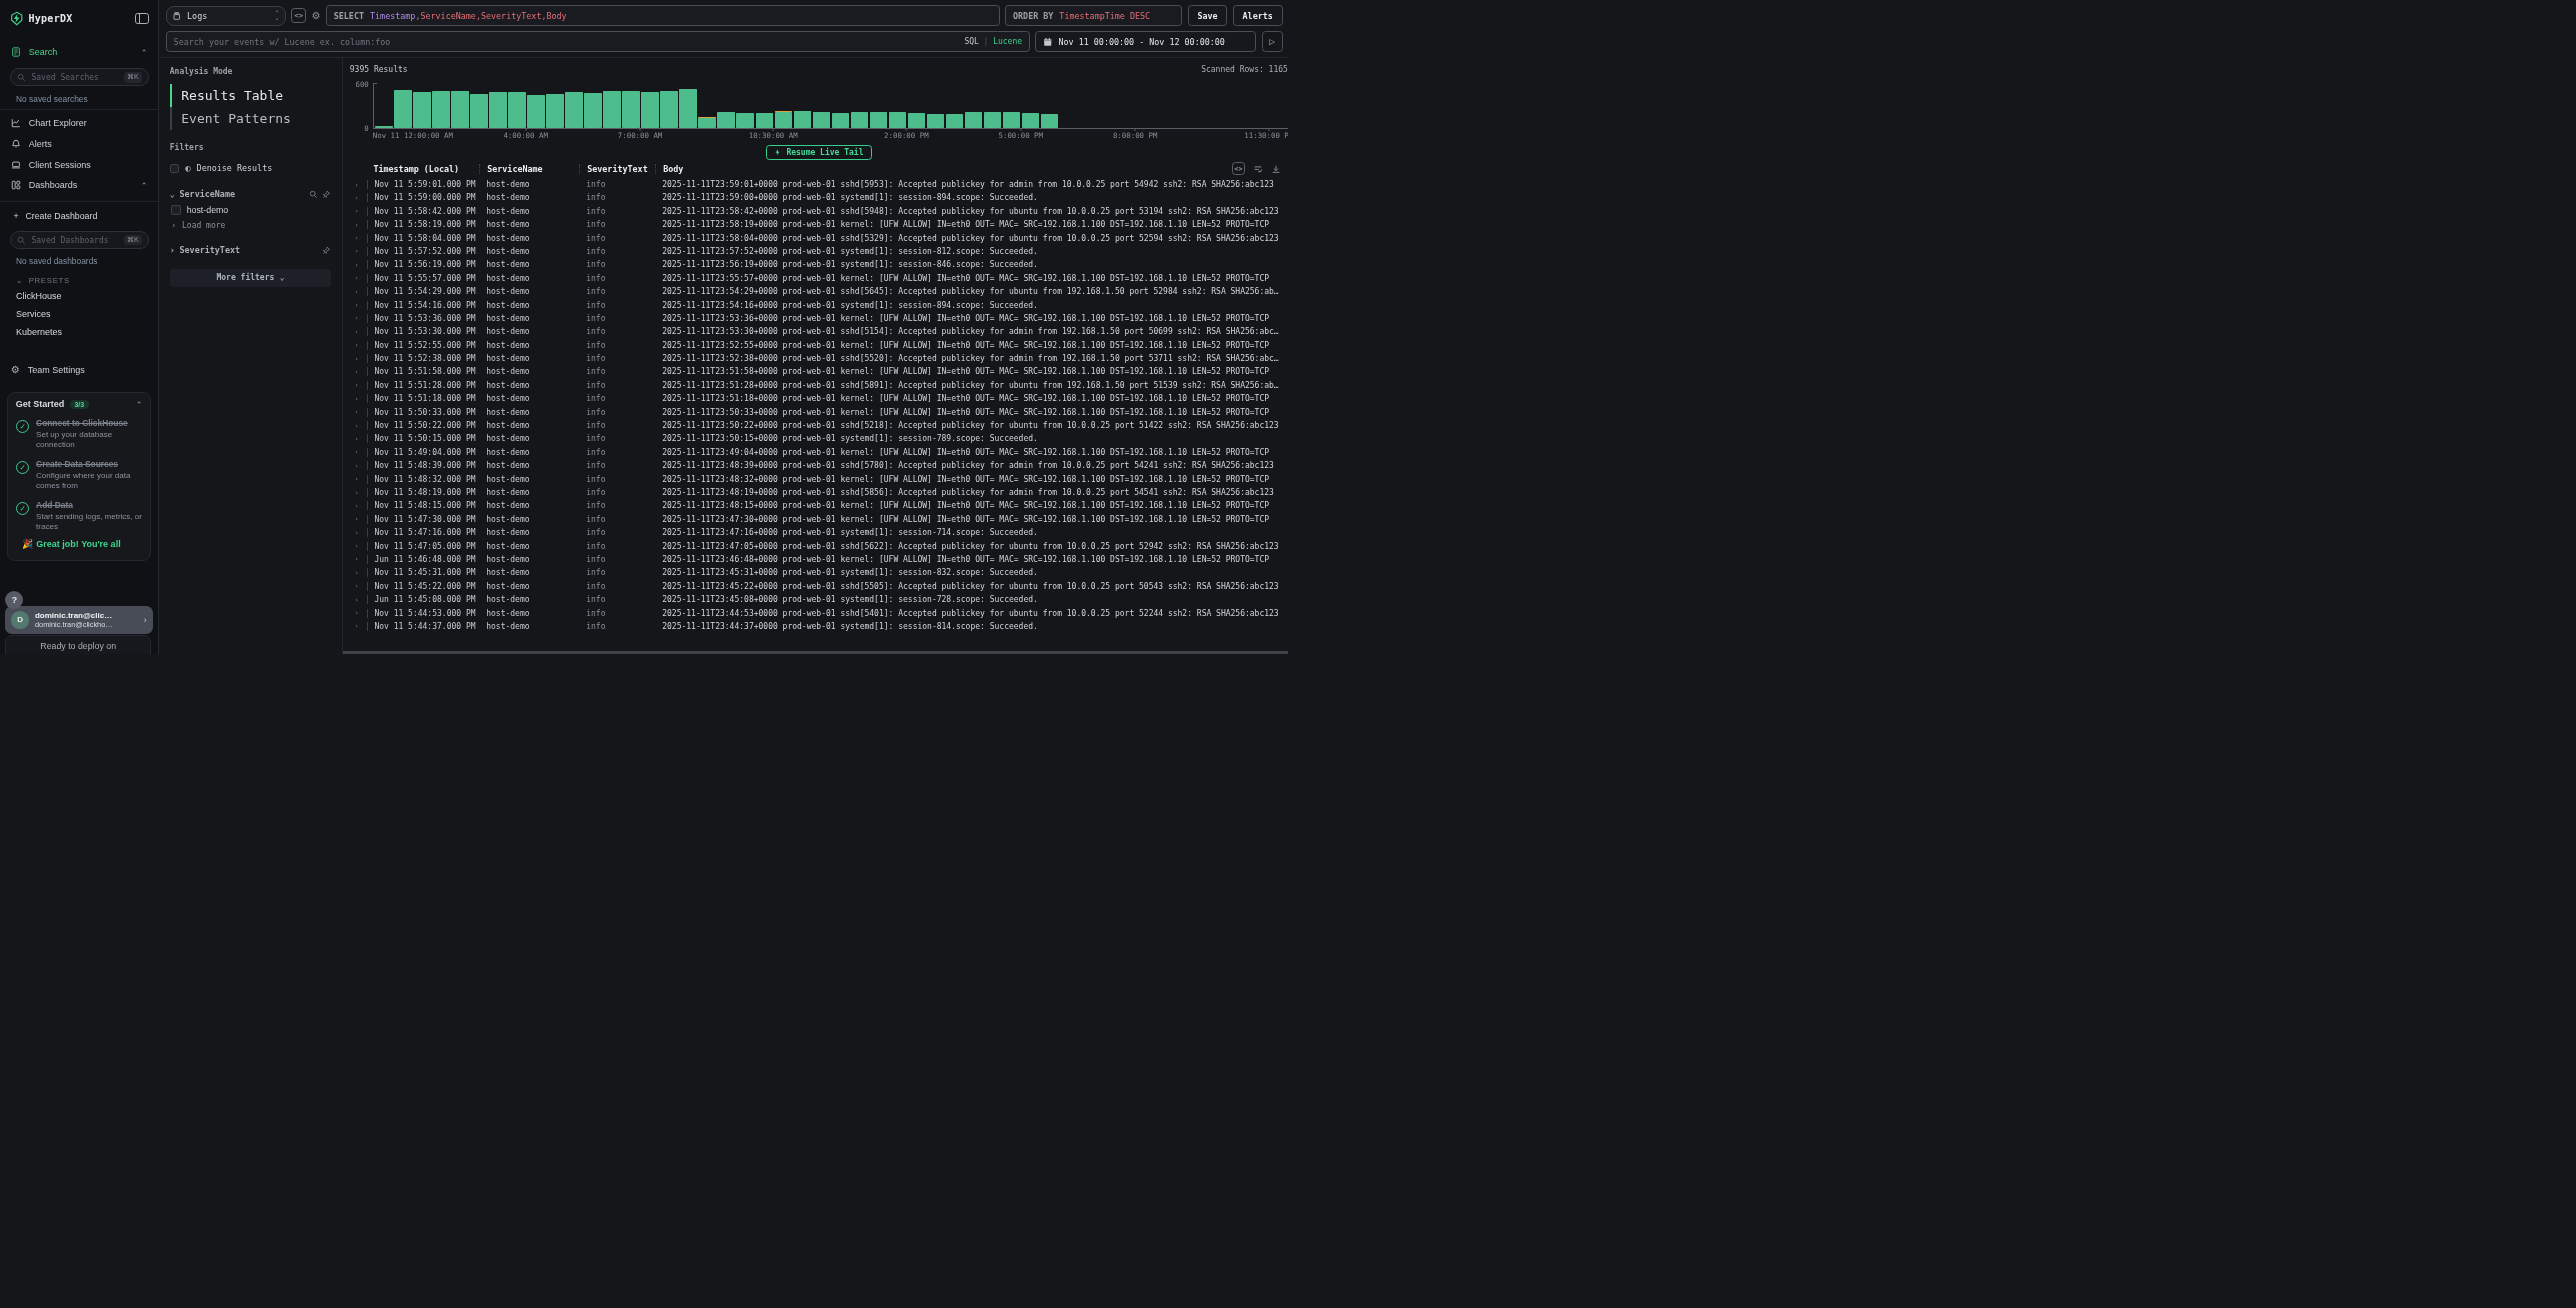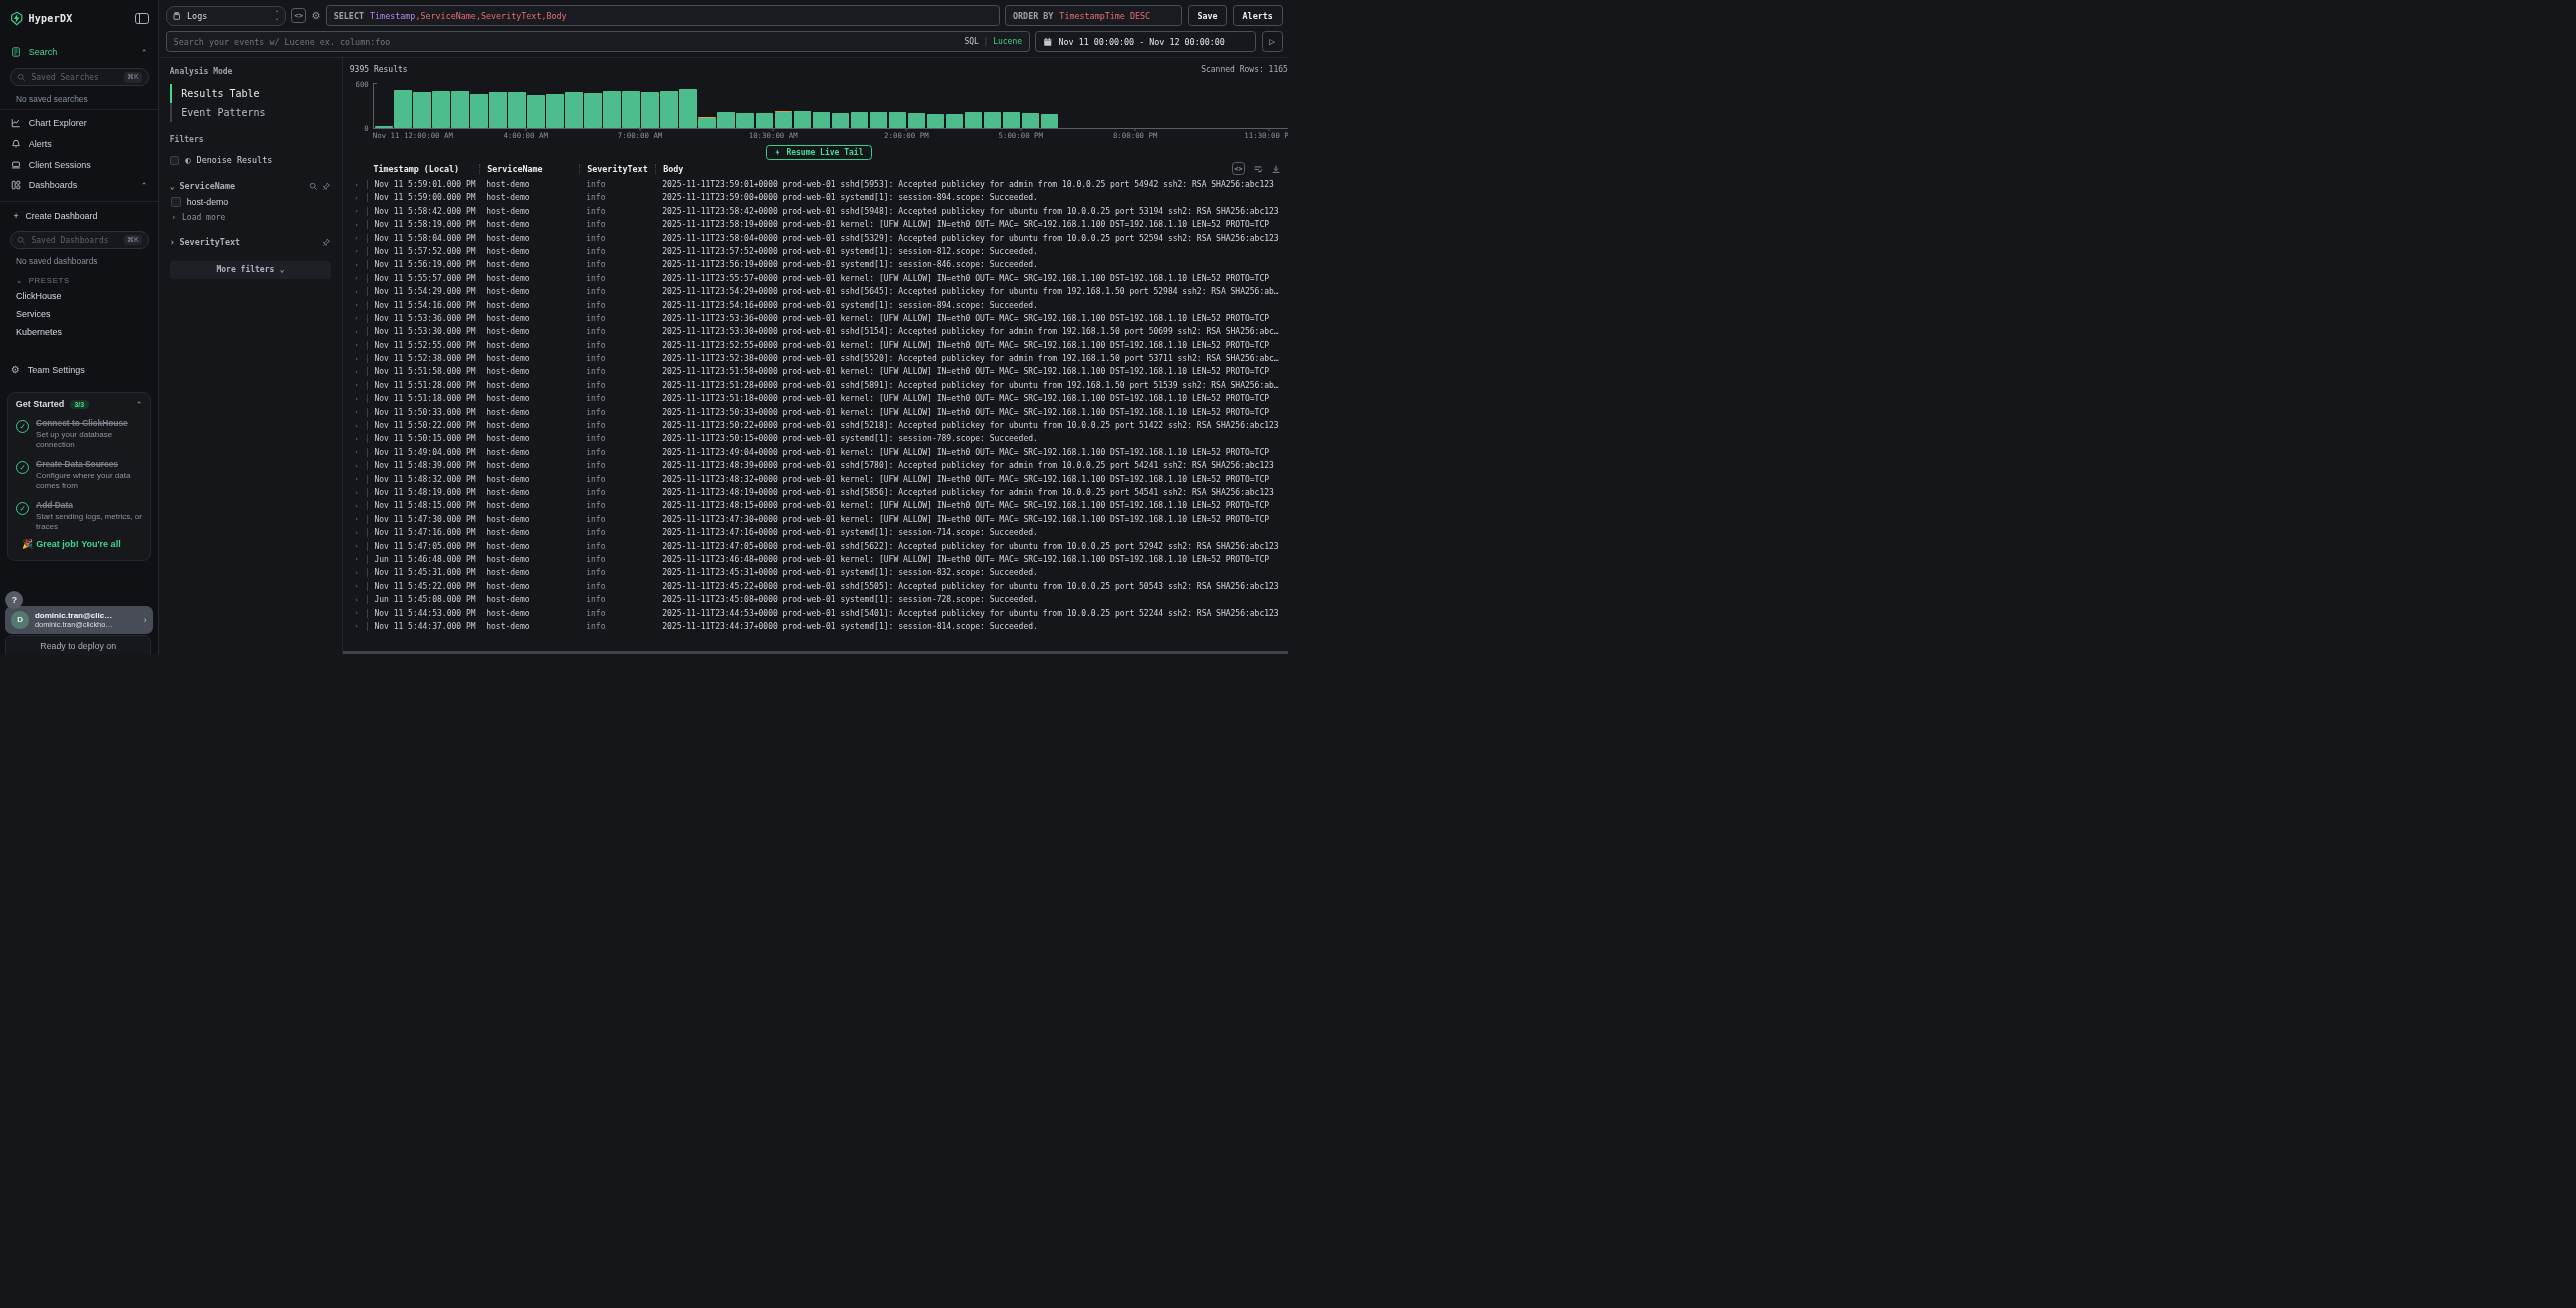--- a/index.html
+++ b/index.html
@@ -86,21 +86,21 @@
   .lang-sep { color:#4a4e57; }
   .lang-lucene { color:#44d08c; cursor:pointer; }
   .date-box { flex:0 0 221px; height:21px; background:#16181d; border:0.7px solid #4a4e57; border-radius:3.4px; display:flex; align-items:center; gap:6px; padding:0 6.8px; font-family:"DejaVu Sans Mono", monospace; font-size:8.4px; color:#e4e6e9; cursor:pointer; }
   .play-btn { width:21px; height:21px; border:0.7px solid #4a4e57; border-radius:3.4px; color:#c3c7cd; font-size:7.4px; display:flex; align-items:center; justify-content:center; cursor:pointer; }
 
   .content { flex:1; display:flex; min-height:0; }
 
   
   .apanel { width:184px; min-width:184px; border-right:0.7px solid #23262c; padding:8.8px 10.8px 0 10.8px; font-family:"DejaVu Sans Mono", monospace; }
   .apanel h3 { font-size:8px; color:#9aa0a8; font-weight:bold; margin-bottom:8px; }
-  .mode-item { display:flex; align-items:center; border-left:2px solid #3a3e45; padding:4px 0 4px 9.5px; color:#b9bec6; font-size:10px; cursor:pointer; }
+  .mode-item { display:flex; align-items:center; border-left:2px solid #3a3e45; padding:4px 0 4px 9.5px; color:#b9bec6; font-size:13px; cursor:pointer; }
   .mode-item.active { border-left-color:#46d68c; color:#e6e8ea; }
   .filters-title { margin-top:13.5px !important; }
   .chkrow { display:flex; align-items:center; gap:6px; padding:3.4px 0; color:#cfd3d9; font-size:8.4px; cursor:pointer; }
   .chkbox { width:9.5px; height:9.5px; border:0.7px solid #3c4047; border-radius:2px; background:#1d2026; }
   .half-circle { color:#aab0b8; font-size:8.8px; }
   .fgroup-head { display:flex; align-items:center; gap:4.7px; margin-top:9.5px; padding:2.7px 0; color:#aab0b8; font-weight:bold; font-size:8.4px; cursor:pointer; }
   .fgroup-head .spacer { flex:1; }
   .fgroup-head .gicon { color:#8b919b; }
   .loadmore { display:flex; gap:6px; color:#8b9099; font-size:8px; padding:2.7px 0 2.7px 1.4px; cursor:pointer; }
   .more-filters { margin-top:10.8px; height:18px; background:#1d2026; border:none; border-radius:3.4px; width:100%; color:#aeb4bc; font-family:"DejaVu Sans Mono", monospace; font-weight:bold; font-size:8px; display:flex; align-items:center; justify-content:center; gap:5.4px; cursor:pointer; }

